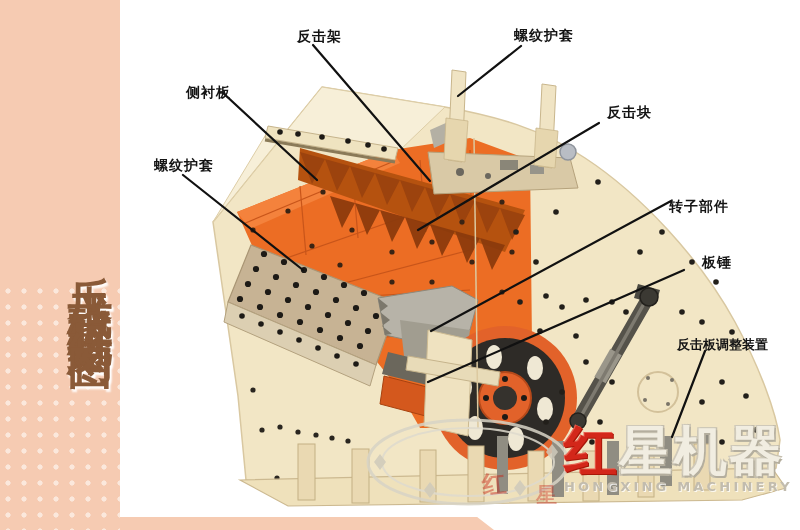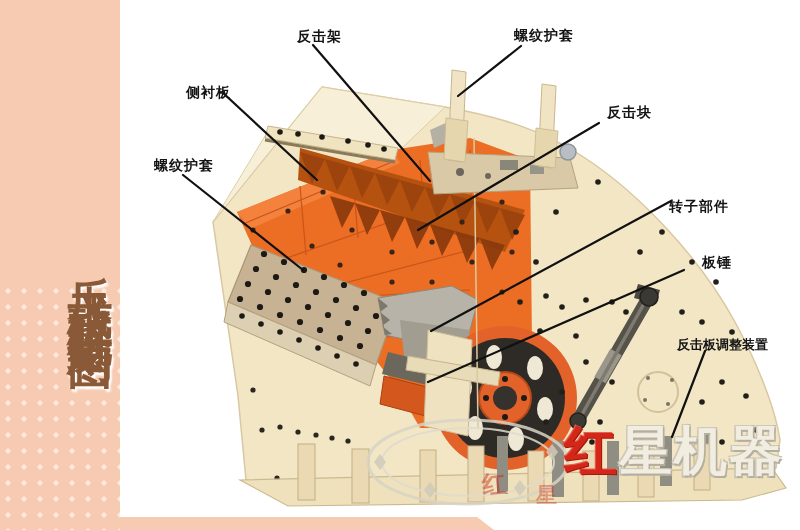--- a/index.html
+++ b/index.html
@@ -302,20 +302,21 @@
   <div class="part-label" style="left:607px;top:104px">反击块</div>
   <div class="part-label" style="left:669px;top:198px">转子部件</div>
   <div class="part-label" style="left:702px;top:254px">板锤</div>
   <div class="part-label small" style="left:677px;top:336px">反击板调整装置</div>
 
   <span class="faint-cn" style="left:482px;top:468px;font-size:24px;transform:rotate(-6deg)">红</span>
   <span class="faint-cn" style="left:536px;top:481px;font-size:21px;color:rgba(200,35,20,.38)">星</span>
 
   <div id="logo">
     <div class="cn"><span class="first">红</span><span class="rest">星机器</span></div>
+    <div class="en">HONGXING MACHINERY</div>
   </div>
 
   <aside id="sidebar">
     <div class="dots"></div>
     <div id="side-title">反击式破碎机结构图</div>
   </aside>
   <div id="bottom-strip"></div>
 
 </div>
 

